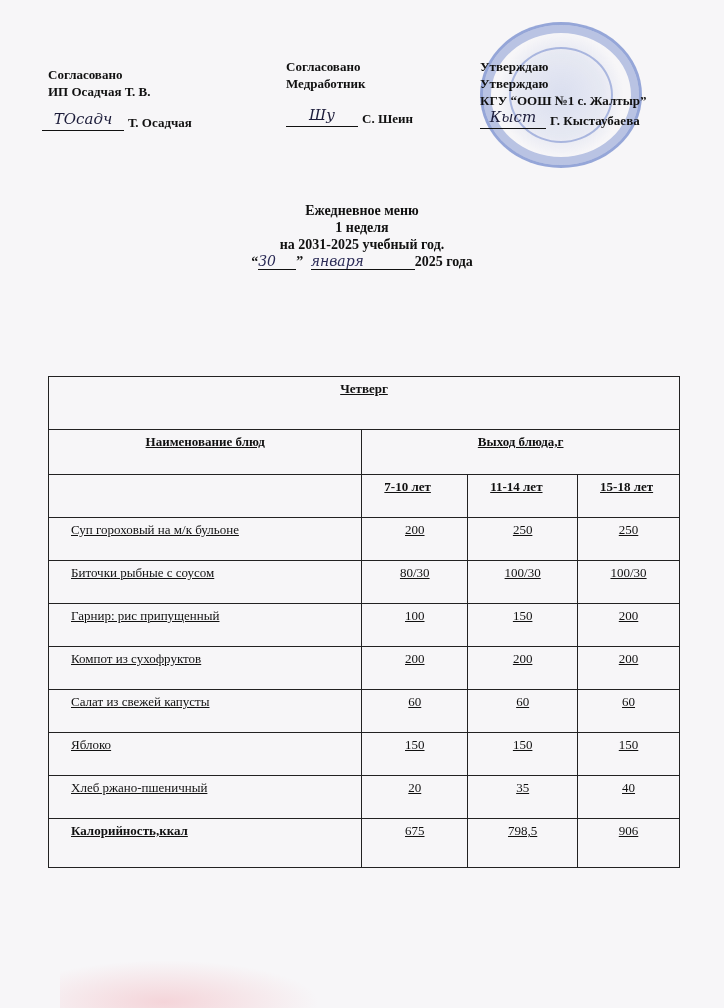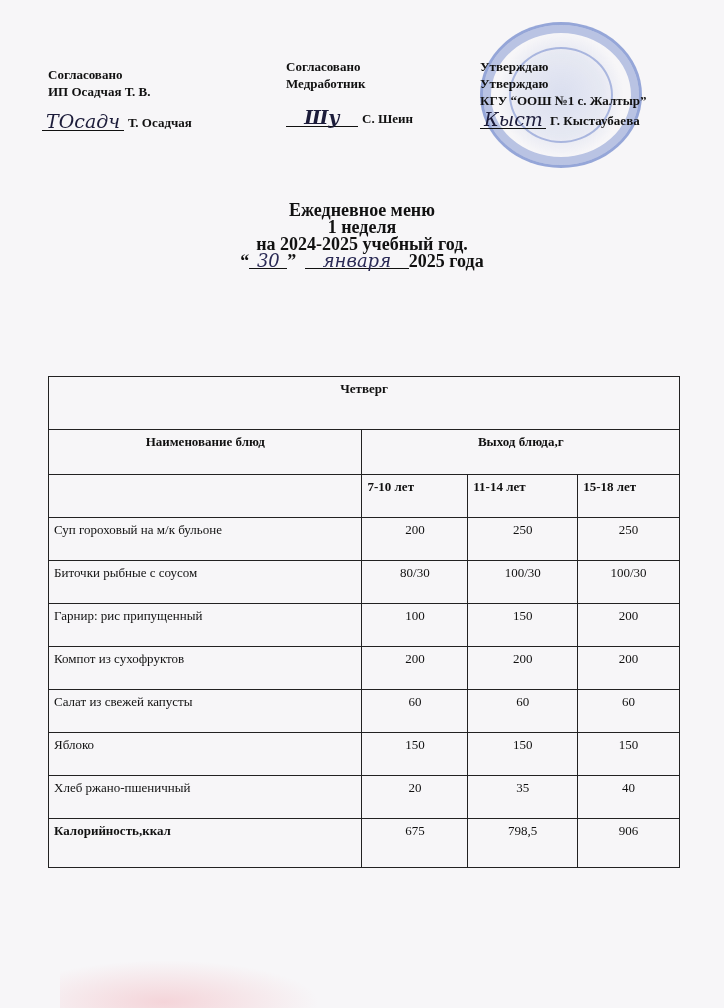--- a/index.html
+++ b/index.html
@@ -8,46 +8,46 @@
     background:#f7f6f8;
     font-family:"Liberation Serif", serif; color:#111;
   }
   .bold { font-weight:bold; }
   .abs { position:absolute; }
   .approval { font-size:13px; line-height:17px; font-weight:bold; }
   .sigline { font-size:13px; font-weight:bold; display:flex; align-items:flex-end; }
   .sig {
     display:inline-block; border-bottom:1px solid #111; height:20px;
     font-family:"DejaVu Serif", serif; font-style:italic; font-weight:normal;
-    font-size:19px; color:#1c1c3a; padding:0 4px; text-align:center; margin-right:4px;
+    font-size:15px; color:#1c1c3a; padding:0 4px; text-align:center; margin-right:4px;
   }
   .stamp {
     position:absolute; left:480px; top:22px; width:156px; height:140px; border-radius:50%;
     border:3px solid rgba(70,100,190,0.55);
     box-shadow: inset 0 0 0 6px rgba(255,255,255,0.0), inset 0 0 0 8px rgba(70,100,190,0.35);
     background: radial-gradient(circle, rgba(90,120,200,0.18) 0%, rgba(90,120,200,0.10) 40%, rgba(255,255,255,0) 60%);
   }
   .stamp-inner {
     position:absolute; left:26px; top:22px; right:26px; bottom:22px; border-radius:50%;
     border:2px solid rgba(70,100,190,0.4);
   }
   .title-block {
     position:absolute; left:0; width:724px; top:202px; text-align:center;
-    font-weight:bold; font-size:18px; line-height:17px;
+    font-weight:bold; font-size:14px; line-height:17px;
   }
   .hand {
     display:inline-block; border-bottom:1px solid #111;
     font-family:"DejaVu Serif", serif; font-style:italic; font-weight:normal; color:#2a2a55;
-    text-align:center; line-height:15px;
+    text-align:left; line-height:15px;
   }
   table.menu {
     position:absolute; left:48px; top:376px; width:632px;
     border-collapse:collapse; font-size:13px;
   }
-  table.menu td { border:1.5px solid #222; vertical-align:top; padding:4px 5px; }
+  table.menu td { border:1.5px solid #222; vertical-align:top; padding:4px 22px;text-decoration:underline; }
   .day td { height:44px; text-align:center; font-weight:bold; padding-top:6px; }
   .hdr td { height:36px; font-weight:bold; padding-top:8px;text-align:center; }
   .ages td { height:34px; font-weight:bold; padding-top:6px; }
   .row td { height:34px; padding-top:6px; }
   .num { text-align:center; }
   .pink {
     position:absolute; left:60px; top:960px; width:260px; height:60px;
     background:radial-gradient(ellipse at 40% 70%, rgba(240,150,160,0.35), rgba(255,255,255,0) 70%);
   }
 </style>
@@ -61,42 +61,42 @@
 <div class="abs sigline" style="left:42px; top:110px;">
   <span class="sig" style="width:74px;">ТОсадч</span>
   <span>Т. Осадчая</span>
 </div>
 
 <div class="abs approval" style="left:286px; top:58px;">
   <div>Согласовано</div>
   <div>Медработник</div>
 </div>
 <div class="abs sigline" style="left:286px; top:106px;">
-  <span class="sig" style="width:64px;font-weight:bold;">Шу</span>
+  <span class="sig" style="width:64px;">Шу</span>
   <span>С. Шеин</span>
 </div>
 
 <div class="stamp">
     <div class="stamp-inner"></div>
   </div>
 
 <div class="abs approval" style="left:480px; top:58px;">
   <div>Утверждаю</div>
   <div>Утверждаю</div>
   <div>КГУ “ООШ №1 с. Жалтыр”</div>
 </div>
 <div class="abs sigline" style="left:480px; top:108px;">
   <span class="sig" style="width:58px;">Кыст</span>
   <span>Г. Кыстаубаева</span>
 </div>
 
 <div class="title-block">
   <div>Ежедневное меню</div>
   <div>1 неделя</div>
-  <div>на 2024-2025 учебный год.</div>
+  <div>на 2031-2025 учебный год.</div>
   <div>
     <span>“</span><span class="hand" style="width:38px;">30</span><span>”</span>
     <span class="hand" style="width:104px; margin-left:4px;">января</span><span>2025 года</span>
   </div>
 </div>
 
 <table class="menu">
   <colgroup>
     <col style="width:314px">
       <col style="width:106px">

